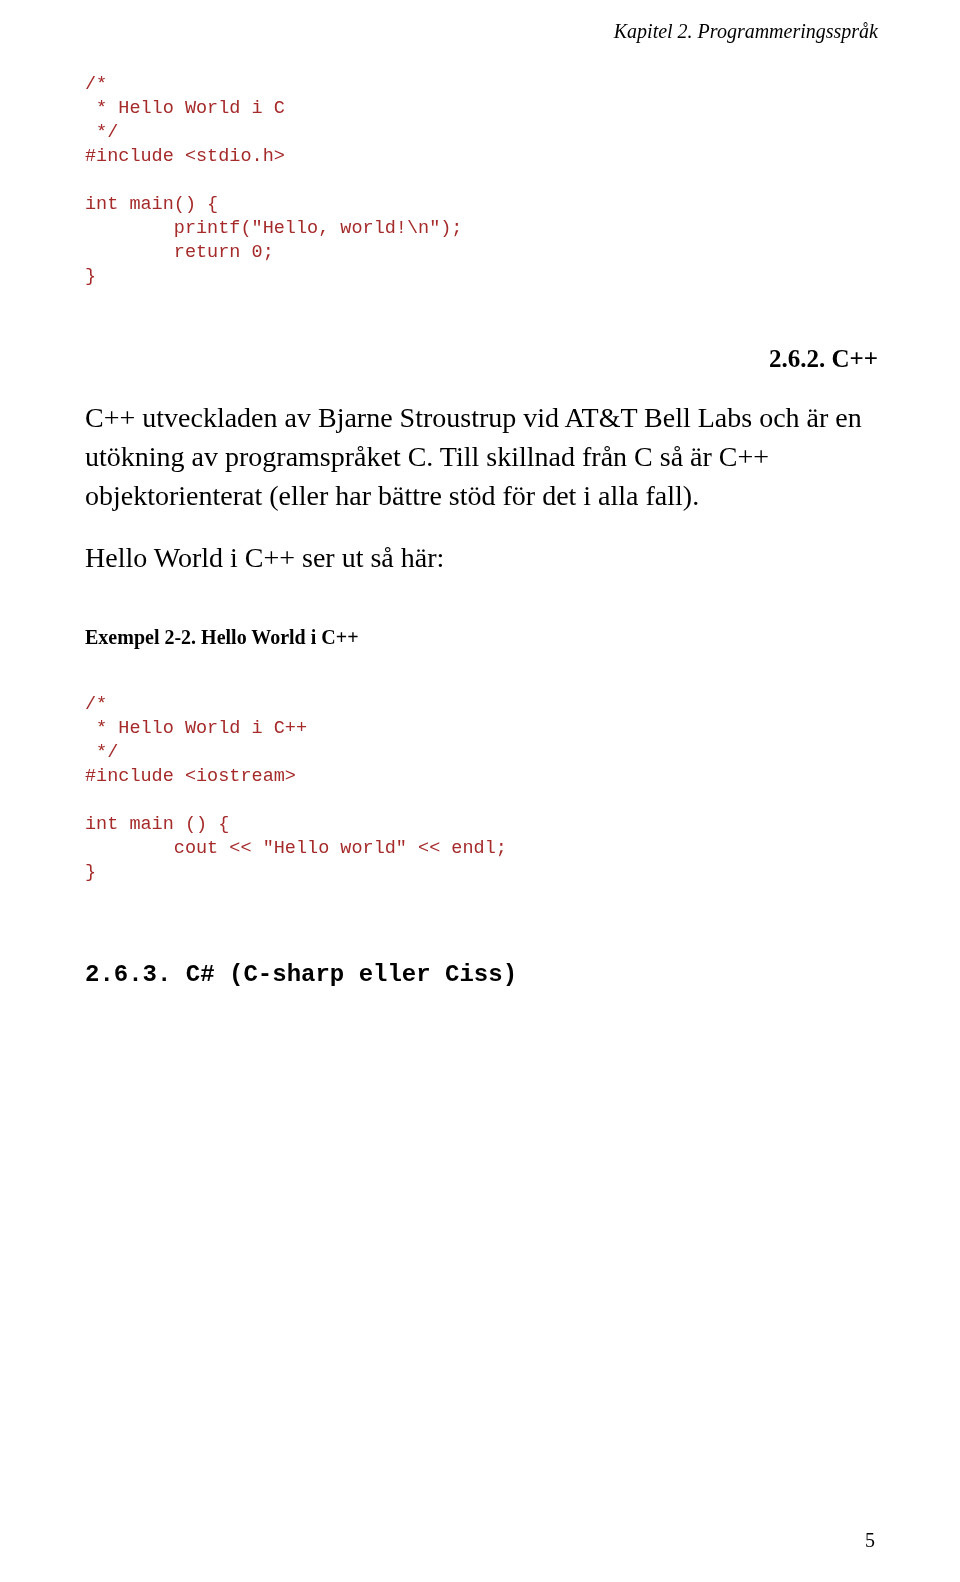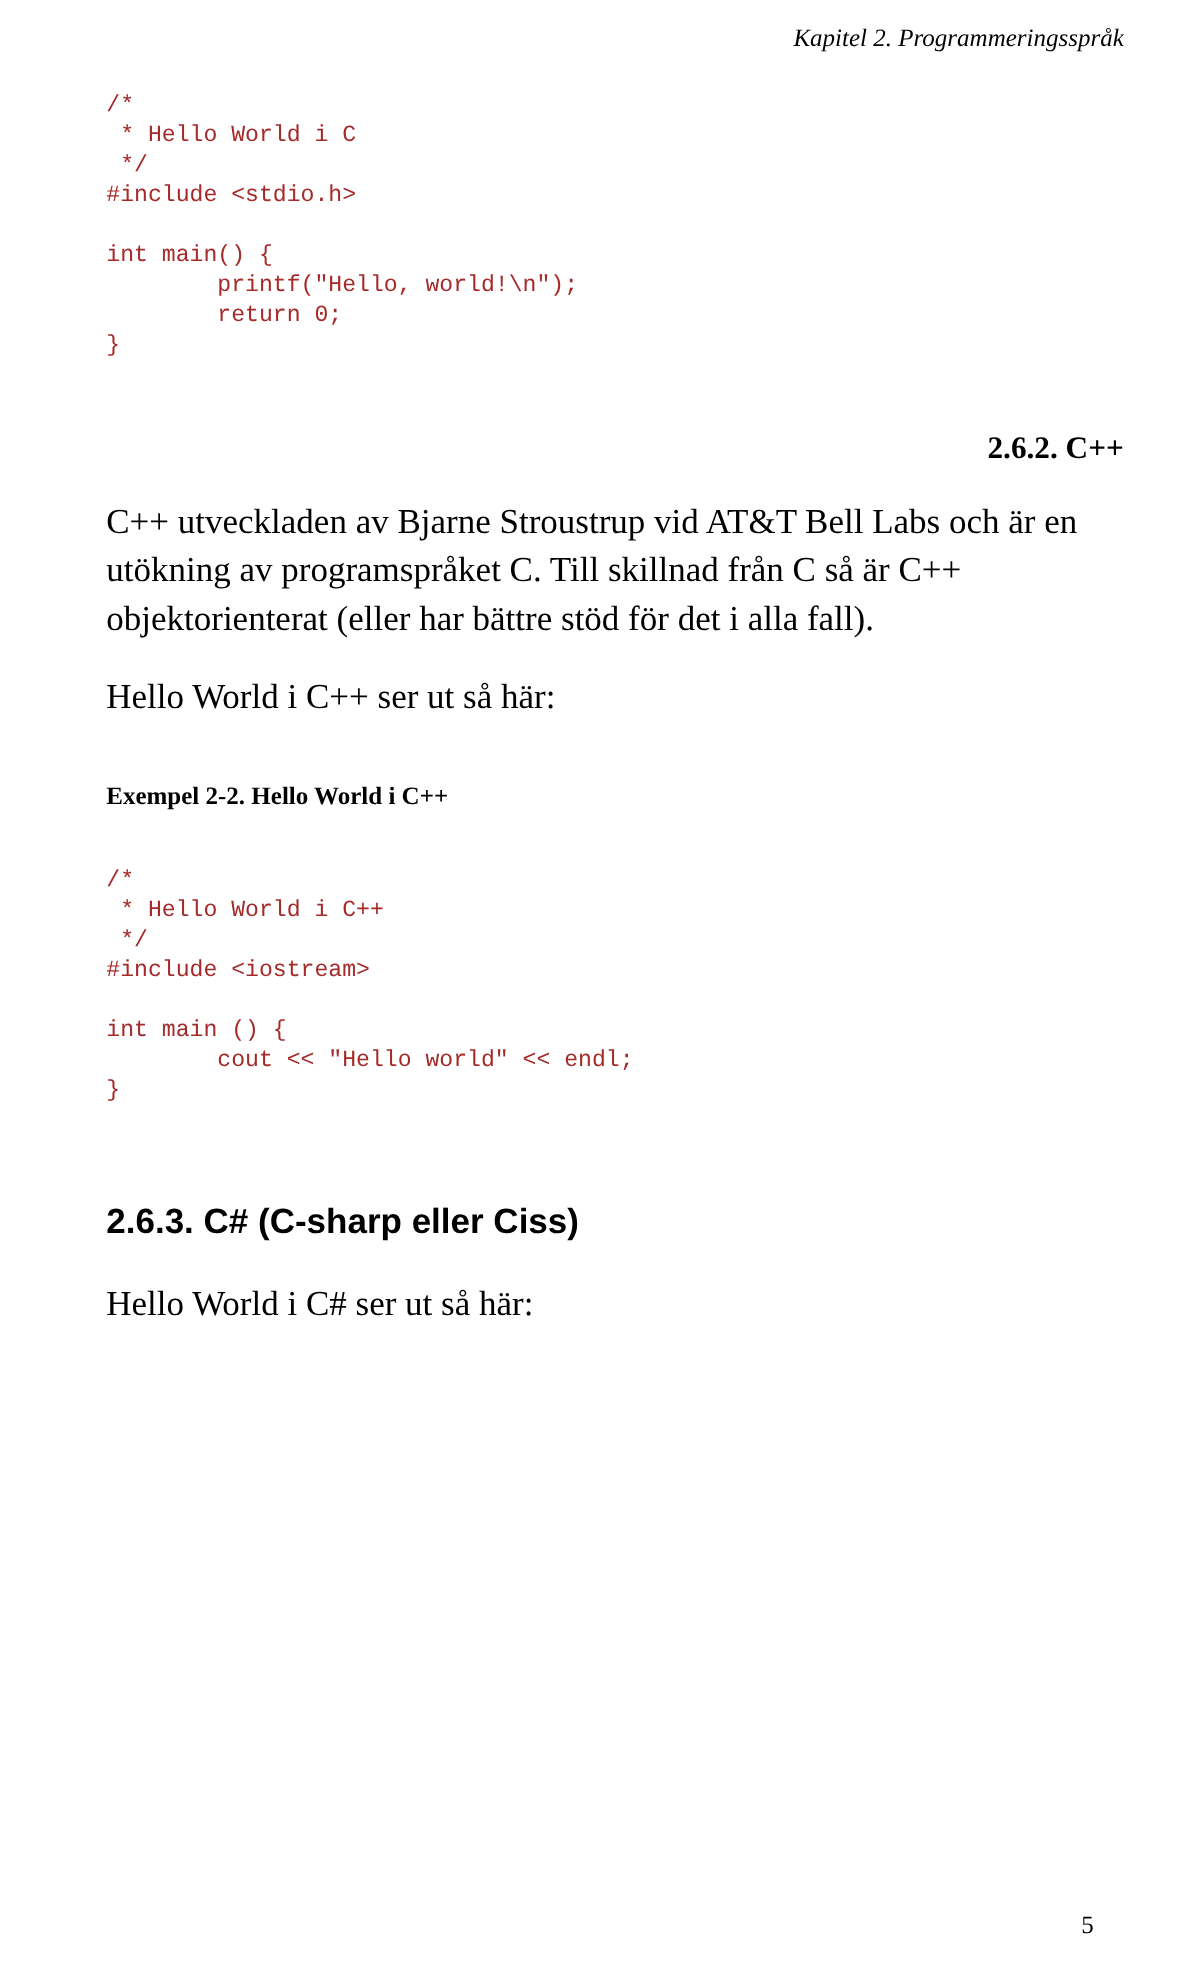--- a/index.html
+++ b/index.html
@@ -5,21 +5,21 @@
     body {
       margin: 0;
       padding: 0;
       background: #ffffff;
       font-family: Georgia, 'Times New Roman', serif;
       width: 960px;
       min-height: 1582px;
       position: relative;
     }
     .page {
-      padding: 20px 61px 40px 85px;
+      padding: 20px 82px 40px 85px;
     }
     .chapter-header {
       text-align: right;
       font-style: italic;
       font-size: 20px;
       margin-bottom: 30px;
       margin-top: 0;
     }
     .example-title {
       font-weight: bold;
@@ -41,23 +41,23 @@
       margin-top: 0;
       margin-bottom: 26px;
       text-align: right;
     }
     .paragraph {
       font-size: 28px;
       line-height: 1.38;
       margin-bottom: 24px;
     }
     .section-heading {
-      font-family: Liberation Sans, sans-serif;
+      font-family: Liberation Mono, monospace;
       font-weight: bold;
-      font-size: 28px;
+      font-size: 24px;
       margin-top: 76px;
       margin-bottom: 32px;
     }
     .page-number {
       position: absolute;
       bottom: 30px;
       right: 85px;
       font-size: 20px;
     }
   </style>
@@ -85,16 +85,15 @@
   <div class="code-block">/*
  * Hello World i C++
  */
 #include &lt;iostream&gt;
 
 int main () {
         cout &lt;&lt; "Hello world" &lt;&lt; endl;
 }</div>
 
   <div class="section-heading">2.6.3. C# (C-sharp eller Ciss)</div>
-  <div class="paragraph">Hello World i C# ser ut så här:</div>
 </div>
 
 <div class="page-number">5</div>
 
 </body></html>

